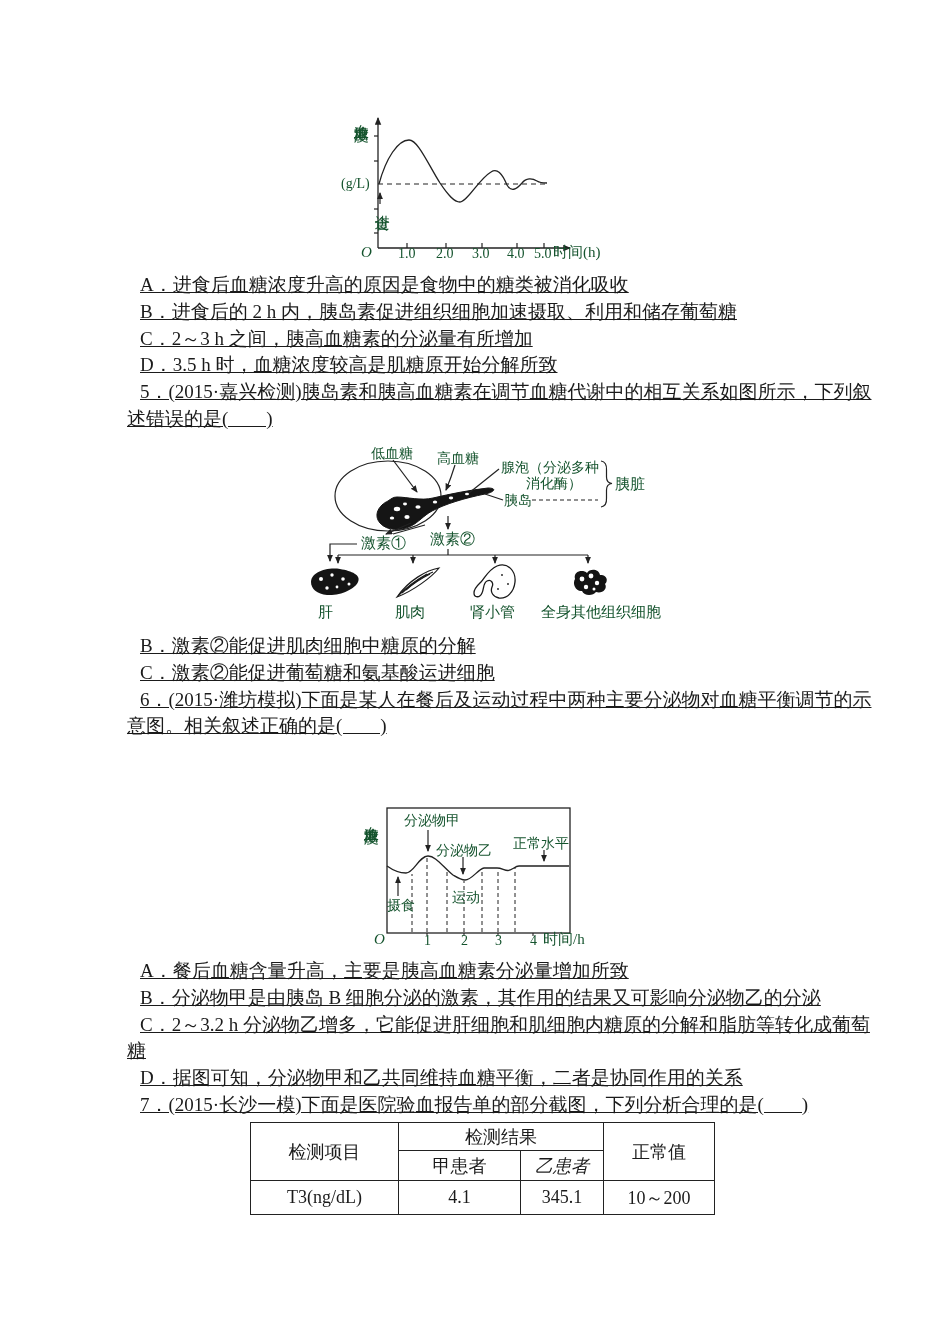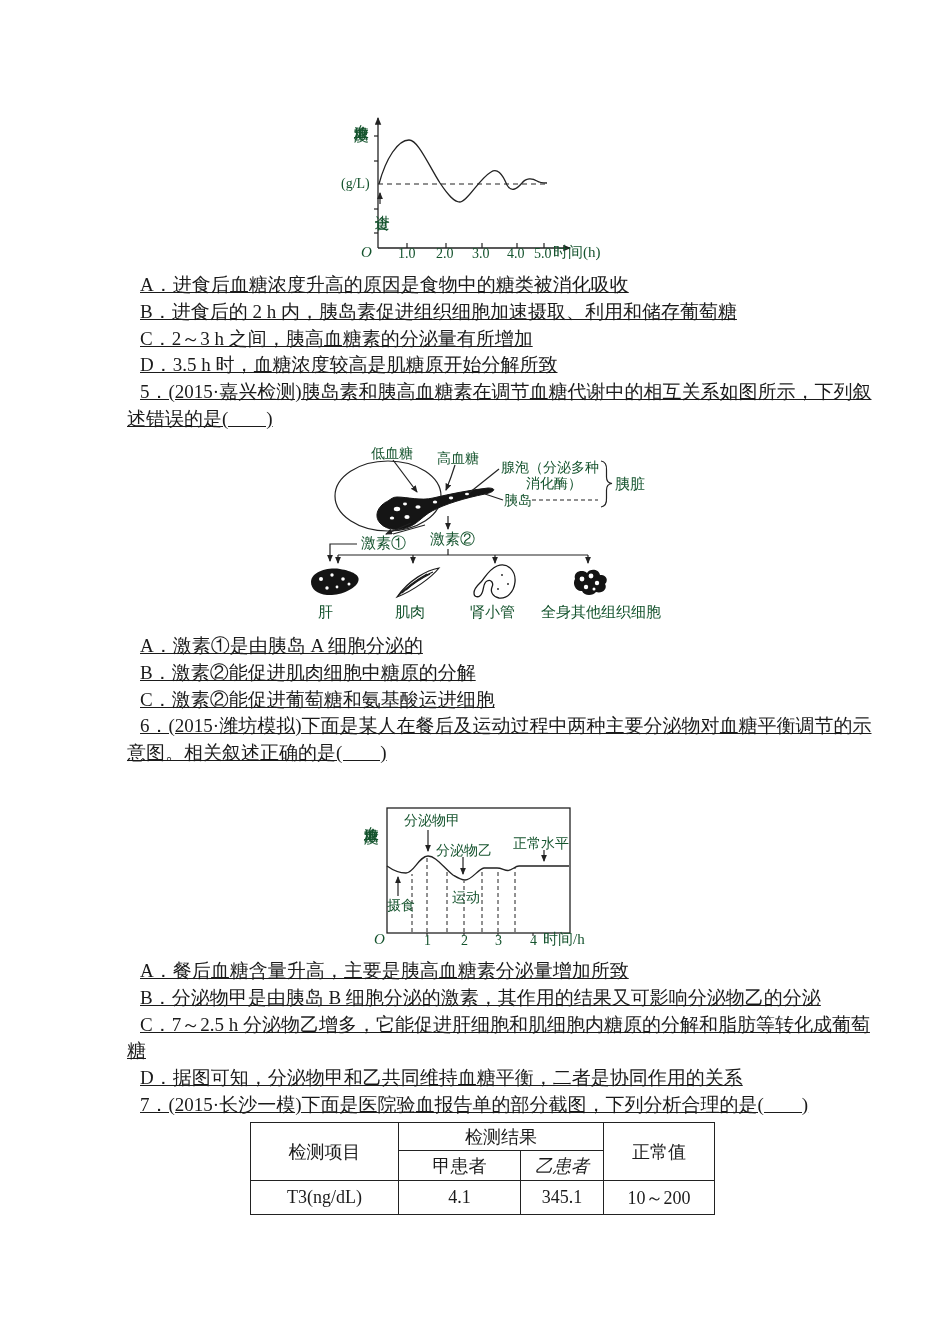--- a/index.html
+++ b/index.html
@@ -167,21 +167,20 @@
     <div class="lbl" style="left:219px;top:50px">胰岛</div>
     <div class="lbl big" style="left:76px;top:92px">激素①</div>
     <div class="lbl big" style="left:145px;top:88px">激素②</div>
     <div class="lbl big" style="left:33px;top:161px">肝</div>
     <div class="lbl big" style="left:110px;top:161px">肌肉</div>
     <div class="lbl big" style="left:185px;top:161px">肾小管</div>
     <div class="lbl big" style="left:256px;top:161px">全身其他组织细胞</div>
   </figure>
 
   <div class="tb" style="left:127px;top:633px">
-    <p>A．激素①是由胰岛 A 细胞分泌的</p>
     <p>B．激素②能促进肌肉细胞中糖原的分解</p>
     <p>C．激素②能促进葡萄糖和氨基酸运进细胞</p>
     <p>6．(2015·潍坊模拟)下面是某人在餐后及运动过程中两种主要分泌物对血糖平衡调节的示意图。相关叙述正确的是(　　)</p>
   </div>
 
   <figure class="fig" style="left:350px;top:804px;width:250px;height:146px">
     <svg viewBox="0 0 250 136" width="250" height="136">
       <defs>
         <marker id="a6" markerWidth="8" markerHeight="8" refX="5.2" refY="2.5" orient="auto">
           <path d="M0,0 L6,2.5 L0,5 Z" fill="#222"></path>
@@ -224,21 +223,21 @@
     <div class="lbl" style="left:74px;top:129px">1</div>
     <div class="lbl" style="left:111px;top:129px">2</div>
     <div class="lbl" style="left:145px;top:129px">3</div>
     <div class="lbl" style="left:180px;top:129px">4</div>
     <div class="lbl big" style="left:193px;top:127px">时间/h</div>
   </figure>
 
   <div class="tb" style="left:127px;top:958px">
     <p>A．餐后血糖含量升高，主要是胰高血糖素分泌量增加所致</p>
     <p>B．分泌物甲是由胰岛 B 细胞分泌的激素，其作用的结果又可影响分泌物乙的分泌</p>
-    <p>C．7～2.5 h 分泌物乙增多，它能促进肝细胞和肌细胞内糖原的分解和脂肪等转化成葡萄糖</p>
+    <p>C．2～3.2 h 分泌物乙增多，它能促进肝细胞和肌细胞内糖原的分解和脂肪等转化成葡萄糖</p>
     <p>D．据图可知，分泌物甲和乙共同维持血糖平衡，二者是协同作用的关系</p>
     <p>7．(2015·长沙一模)下面是医院验血报告单的部分截图，下列分析合理的是(　　)</p>
   </div>
 
   <table class="rep" style="left:250px;top:1122px">
     <tbody>
         <tr class="h1">
       <td rowspan="2" class="w1">检测项目</td>
       <td colspan="2">检测结果</td>
       <td rowspan="2" class="w4">正常值</td>

